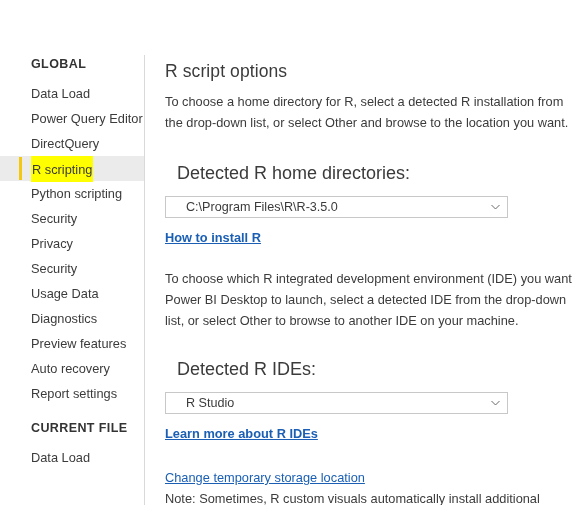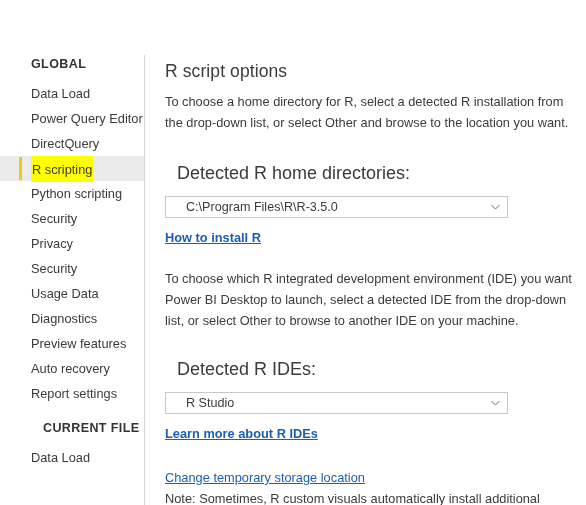--- a/index.html
+++ b/index.html
@@ -45,21 +45,20 @@
     font-weight: bold;
     color: #333333;
     letter-spacing: 0.4px;
     padding: 0 0 0 31px;
     height: 19px;
     line-height: 19px;
     margin-bottom: 7px;
   }
   .nav-group-header.second {
     margin-top: 13px;
-    margin-left: 12px;
   }
   .nav-item {
     position: relative;
     height: 25px;
     line-height: 25px;
     font-size: 12.8px;
     color: #3b3b3b;
     padding-left: 31px;
     white-space: nowrap;
     cursor: default;

